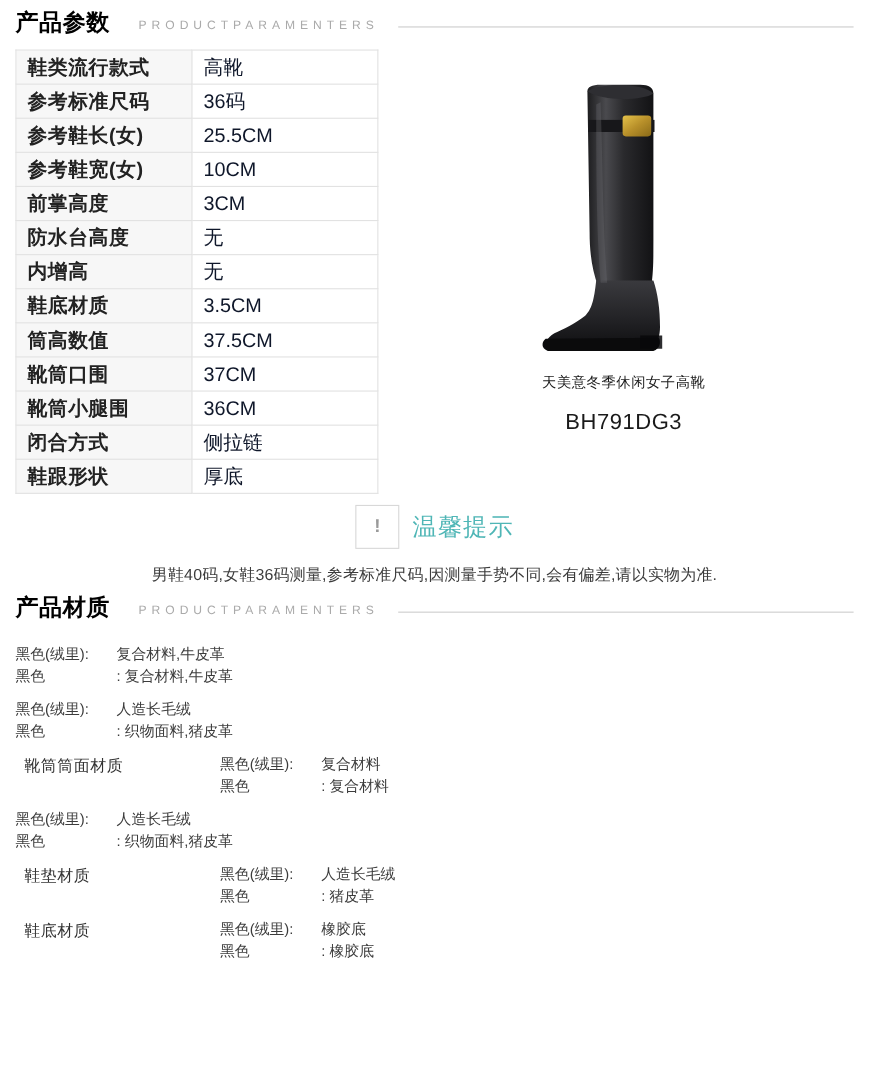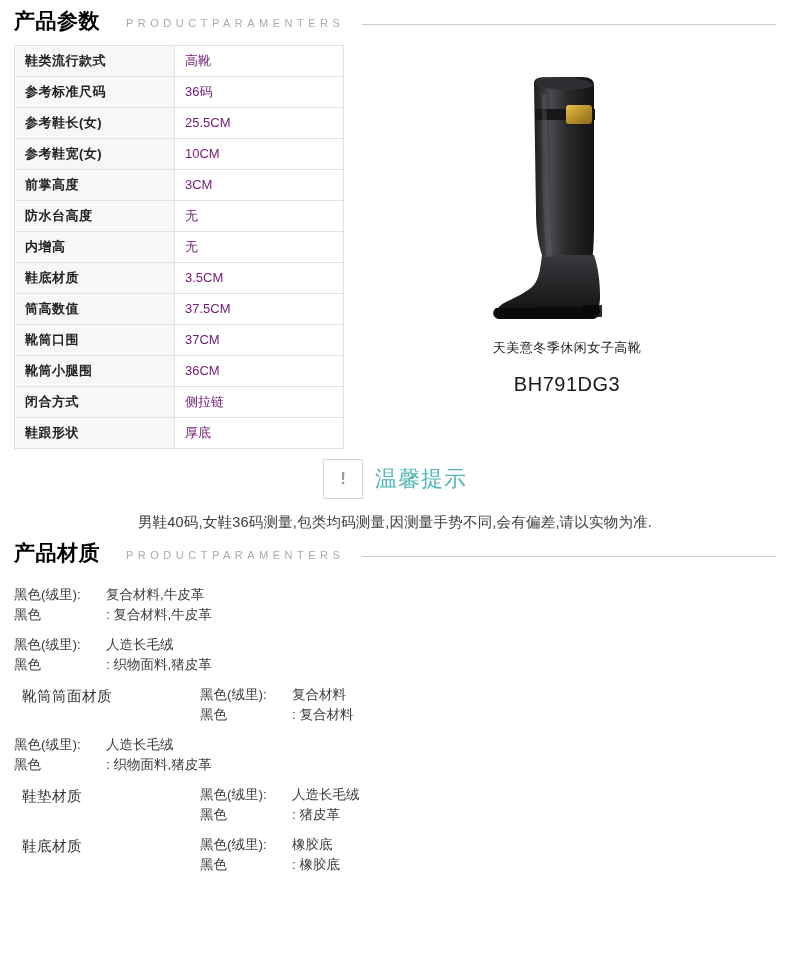--- a/index.html
+++ b/index.html
@@ -50,36 +50,36 @@
     margin-top: 14px;
   }
   .spec-table {
     width: 330px;
     margin-left: 14px;
     border-collapse: collapse;
   }
   .spec-table tr { height: 30px; }
   .spec-table td {
     border: 1px solid #e2e2e2;
-    font-size: 13px;
+    font-size: 18px;
     color: #3c3c3c;
     padding: 0 10px;
     height: 30px;
     line-height: 30px;
   }
   .spec-table td.k {
     width: 160px;
     background: #f7f7f7;
     font-weight: bold;
     color: #222222;
     letter-spacing: 0.5px;
   }
   .spec-table td.v {
     background: #ffffff;
-    color: #701a75;
+    color: #0f172a;
   }
 
   .product-pane {
     flex: 1;
     display: flex;
     flex-direction: column;
     align-items: center;
     padding-top: 24px;
   }
   .boot-wrap {
@@ -283,21 +283,21 @@
     <div class="product-title">天美意冬季休闲女子高靴</div>
     <div class="product-code">BH791DG3</div>
   </div>
 </div>
 
 <div class="tips">
   <div class="tips-head">
     <div class="tips-badge">!</div>
     <div class="tips-title">温馨提示</div>
   </div>
-  <div class="tips-text">男鞋40码,女鞋36码测量,包类均码测量,因测量手势不同,会有偏差,请以实物为准.</div>
+  <div class="tips-text">男鞋40码,女鞋36码测量,参考标准尺码,因测量手势不同,会有偏差,请以实物为准.</div>
 </div>
 
 <div class="section-head">
   <span class="cn">产品材质</span>
   <span class="en">PRODUCTPARAMENTERS</span>
   <span class="rule"></span>
 </div>
 
 <div class="materials">
 

